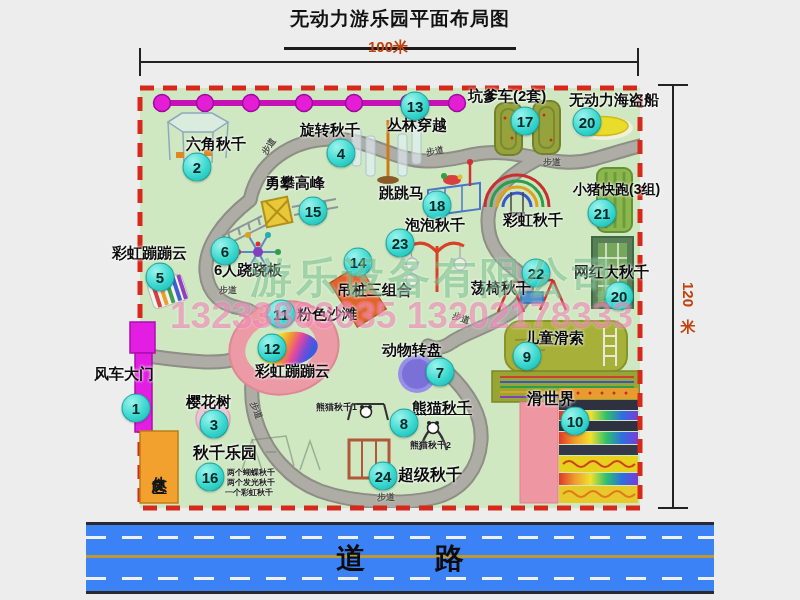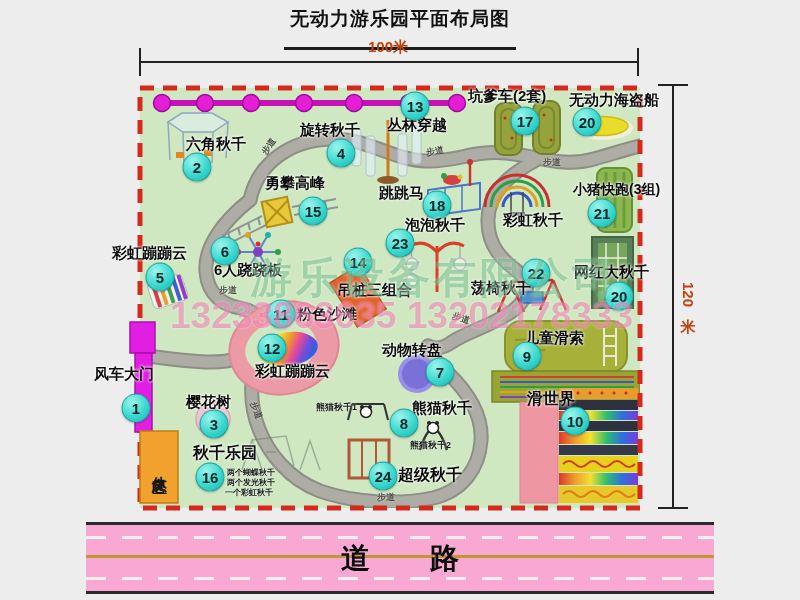--- a/index.html
+++ b/index.html
@@ -18,22 +18,22 @@
   .trail-label{position:absolute;font-weight:700;font-size:9px;color:#4a4a45;white-space:nowrap;
     text-shadow:0 0 2px rgba(255,255,255,.7);}
   #title-wrap{position:absolute;top:6px;left:0;width:800px;text-align:center;z-index:4;}
   #title-wrap span{display:inline-block;font-size:19px;font-weight:700;color:#111;
     border-bottom:3px solid #1c1c1c;padding:0 6px 15px 6px;letter-spacing:1px;}
   .dim-label{position:absolute;font-weight:700;font-size:15px;color:#c2410c;z-index:4;}
   #dim-h-label{writing-mode:vertical-rl;}
   #rest-area-label{position:absolute;left:141px;top:434px;width:36px;height:66px;z-index:4;
     display:flex;align-items:center;justify-content:center;writing-mode:vertical-rl;text-orientation:upright;
     font-weight:700;font-size:15px;color:#161616;letter-spacing:2px;}
-  #road{position:absolute;left:86px;top:522px;width:628px;height:66px;background:#f9a8d4;
-    border-top:3px solid #2a2a2e;border-bottom:3px solid #2a2a2e;z-index:2;}
+  #road{position:absolute;left:86px;top:522px;width:628px;height:66px;background:#3b82f6;
+    border-top:3px solid #2a2a2e;border-bottom:3px solid #2a2a2e;z-index:2;font-family:Liberation Mono, monospace;}
   .lane-dash{position:absolute;left:0;width:100%;height:3px;
     background:repeating-linear-gradient(90deg,#f0f0f0 0 20px,rgba(0,0,0,0) 20px 36px);}
   #lane-dash-top{top:11px;}
   #lane-dash-bottom{bottom:11px;}
   #center-line{position:absolute;left:0;top:30px;width:100%;height:3px;background:#bf9830;}
   #road-label{position:absolute;left:0;top:14px;width:100%;text-align:center;font-size:29px;font-weight:700;
     color:#0c0c0c;letter-spacing:26px;text-indent:26px;}
   #wm-company{position:absolute;left:250px;top:250px;z-index:5;font-size:42px;font-weight:700;
     letter-spacing:4px;color:rgba(25,145,65,.33);text-shadow:0 0 3px rgba(255,255,255,.5);white-space:nowrap;}
   #wm-phone{position:absolute;left:170px;top:295px;z-index:5;font-size:37px;font-weight:700;
@@ -367,21 +367,21 @@
       <div class="map-label" style="left: 186px; top: 394px;">樱花树</div>
       <div class="bubble" style="left: 214px; top: 424px;">3</div>
       <div class="map-label" style="left: 300px; top: 122px;">旋转秋千</div>
       <div class="bubble" style="left: 341px; top: 153px;">4</div>
       <div class="map-label" style="left: 112px; top: 245px;">彩虹蹦蹦云</div>
       <div class="bubble" style="left: 160px; top: 277px;">5</div>
       <div class="map-label" style="left: 214px; top: 262px;">6人跷跷板</div>
       <div class="bubble" style="left: 225px; top: 251px;">6</div>
       <div class="map-label" style="left: 382px; top: 342px;">动物转盘</div>
       <div class="bubble" style="left: 440px; top: 372px;">7</div>
-      <div class="map-label" style="left: 412px; top: 400px;">熊猫秋千</div>
+      <div class="map-label" style="left: 412px; top: 400px; text-decoration: underline;">熊猫秋千</div>
       <div class="bubble" style="left: 404px; top: 423px;">8</div>
       <div class="map-label" style="left: 524px; top: 330px;">儿童滑索</div>
       <div class="bubble" style="left: 527px; top: 356px;">9</div>
       <div class="map-label" style="left: 527px; top: 391px; font-size: 16px;">滑世界</div>
       <div class="bubble" style="left: 575px; top: 421px;">10</div>
       <div class="map-label" style="left: 297px; top: 306px;">粉色沙滩</div>
       <div class="bubble" style="left: 281px; top: 314px;">11</div>
       <div class="map-label" style="left: 255px; top: 363px;">彩虹蹦蹦云</div>
       <div class="bubble" style="left: 272px; top: 348px;">12</div>
       <div class="map-label" style="left: 387px; top: 117px;">丛林穿越</div>

